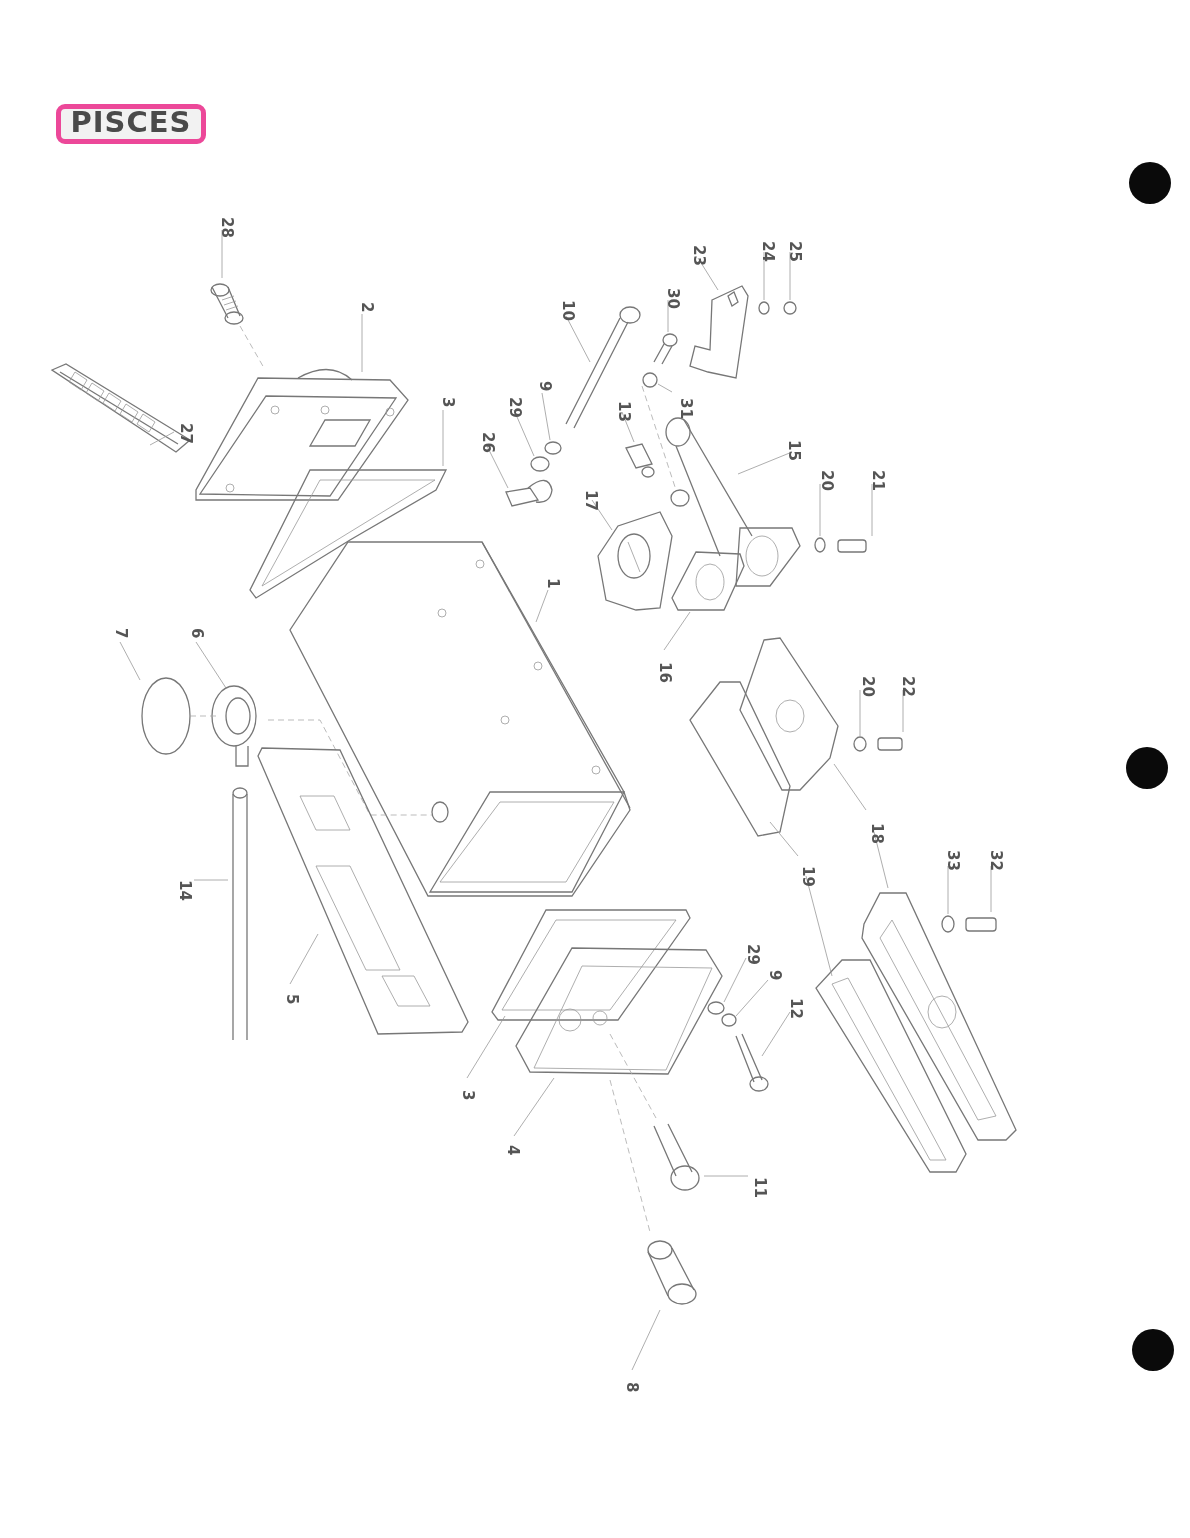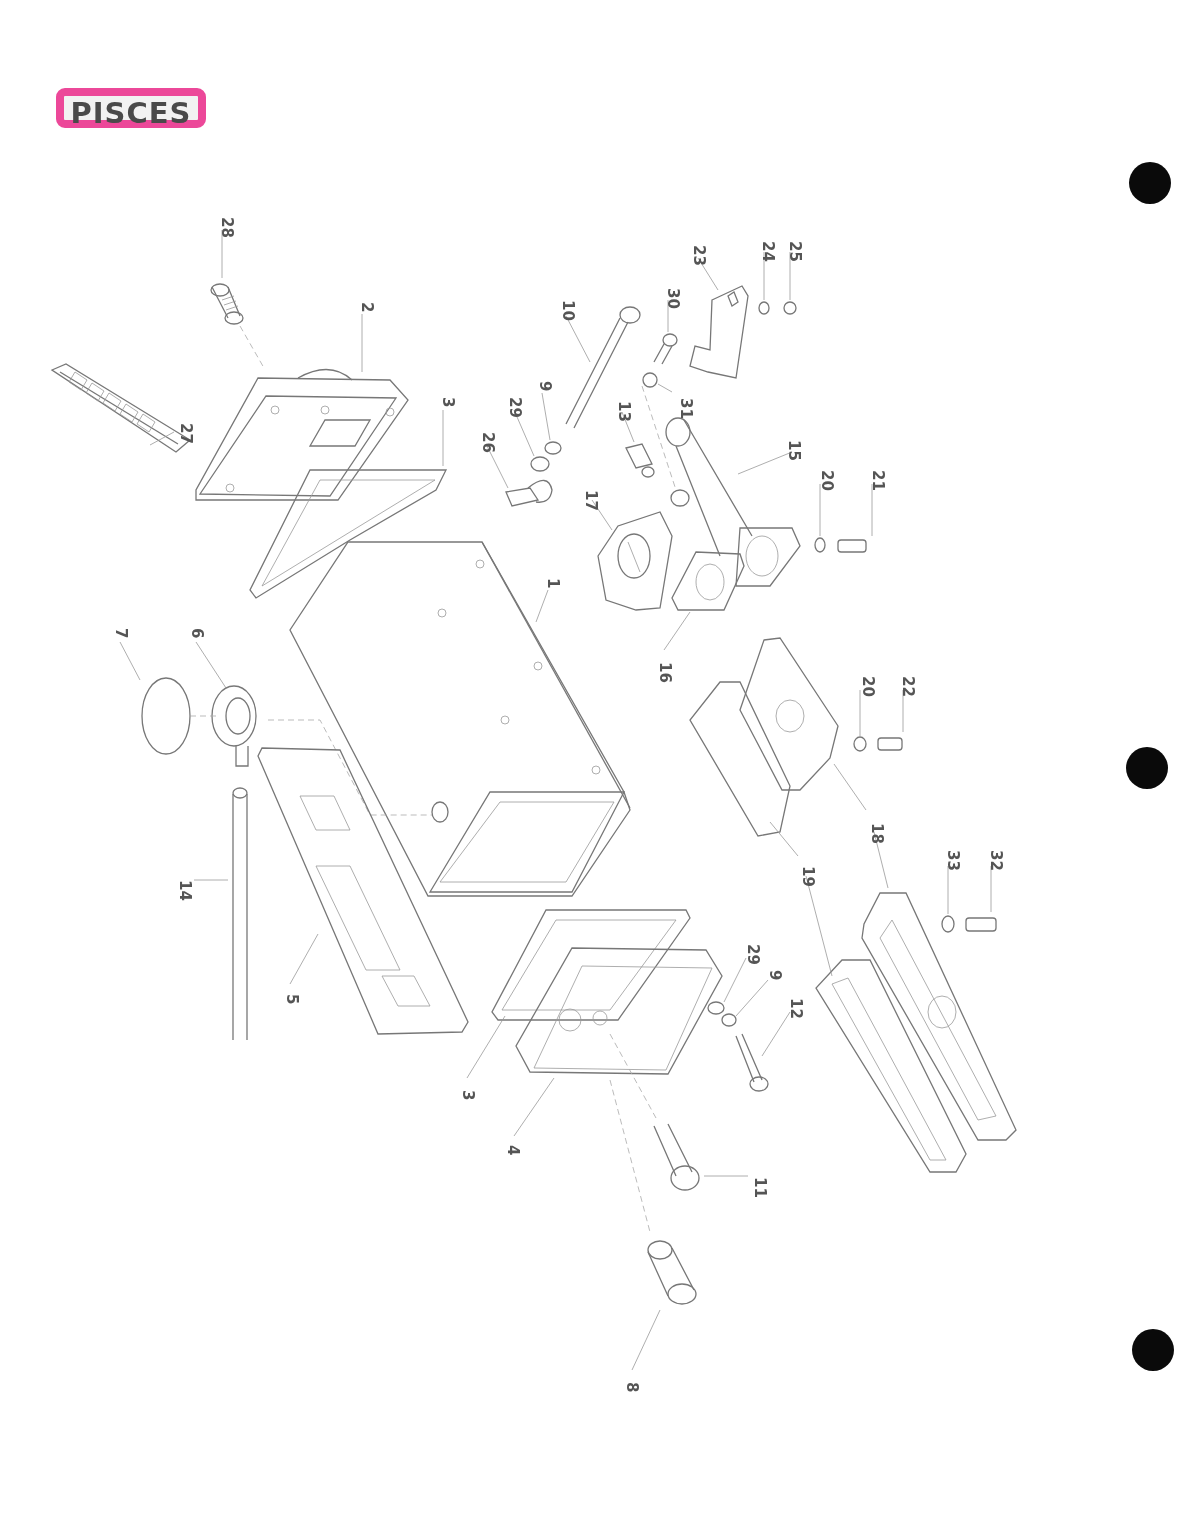--- a/index.html
+++ b/index.html
@@ -1,20 +1,20 @@
 <!DOCTYPE html>
 <html><head>
 <meta charset="utf-8">
 <style>
   html, body { margin:0; padding:0; background:#ffffff; }
   body { width:1190px; height:1538px; position:relative; overflow:hidden;
          font-family:"Liberation Sans", sans-serif; color:#333; }
-  .logo { position:absolute; left:56px; top:88px; width:150px; height:40px;
-          border:8px solid #ec4899; border-radius:9px; box-sizing:border-box;
-          background:#f2f2f2; display:flex; align-items:flex-start; justify-content:center; }
+  .logo { position:absolute; left:56px; top:104px; width:150px; height:40px;
+          border:5px solid #ec4899; border-radius:9px; box-sizing:border-box;
+          background:#f2f2f2; display:flex; align-items:flex-end; justify-content:center; }
   .logo span { font-family:"DejaVu Sans", sans-serif; font-weight:bold; font-size:29px;
                letter-spacing:1px; color:#4a4a4a; }
   .hole { position:absolute; width:42px; height:42px; border-radius:50%; background:#0a0a0a; }
   .diagram { position:absolute; left:0; top:0; width:1190px; height:1538px; }
   .callout { font-family:"DejaVu Sans", sans-serif; font-weight:bold; font-size:15px; fill:#555; }
   .stroke { fill:none; stroke:#777; stroke-width:1.3; }
   .thin { fill:none; stroke:#999; stroke-width:0.8; }
   .lead { stroke:#999; stroke-width:0.8; fill:none; }
   .dash { stroke:#aaa; stroke-width:0.8; fill:none; stroke-dasharray:6 4; }
 </style>

